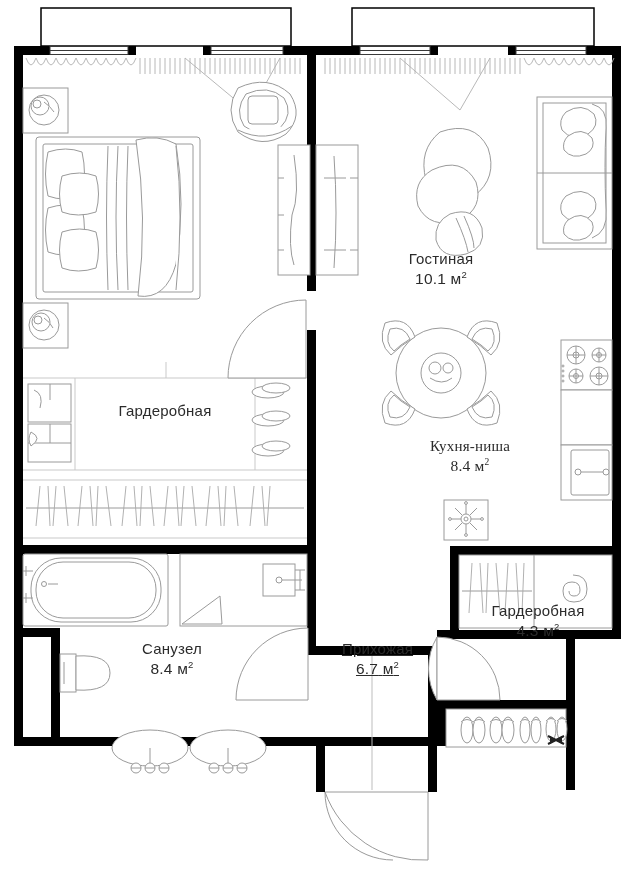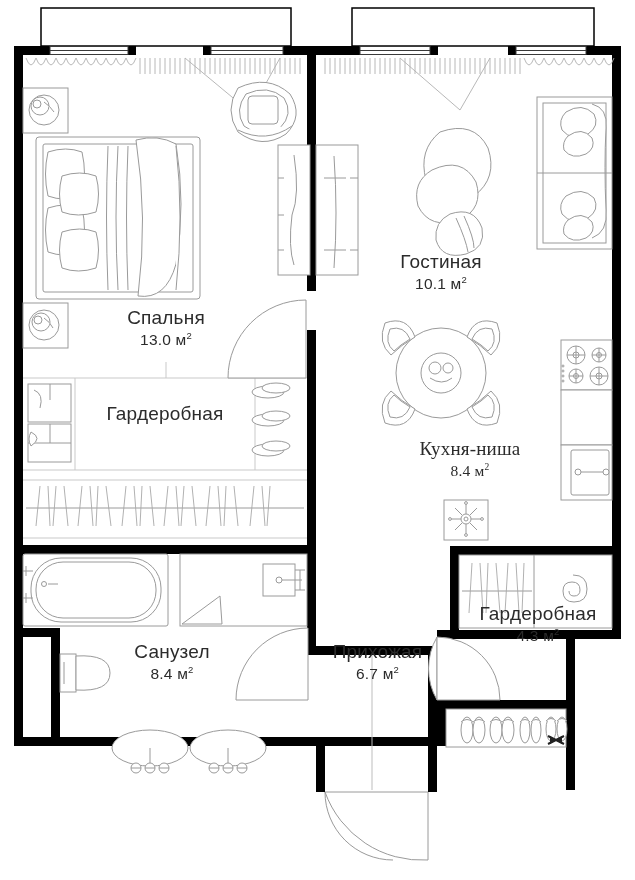--- a/index.html
+++ b/index.html
@@ -1,21 +1,21 @@
 <!DOCTYPE html>
 <html><head>
 <meta charset="utf-8">
 <style>
   html,body{margin:0;padding:0;background:#ffffff;}
   body{font-family:"Liberation Sans",sans-serif;}
   #plan{position:relative;width:635px;height:880px;background:#ffffff;overflow:hidden;}
   #plan svg{position:absolute;left:0;top:0;}
   .lbl{position:absolute;text-align:center;color:#2b2b2b;line-height:1.25;
        font-family:"Liberation Sans",sans-serif;white-space:nowrap;}
-  .lbl .nm{font-size:19px;letter-spacing:.2px;}
+  .lbl .nm{font-size:15px;letter-spacing:.2px;}
   .lbl .ar{font-size:15.5px;letter-spacing:.2px;}
   .lbl .ar sup{font-size:9.5px;vertical-align:super;}
 </style>
 </head>
 <body>
 
 <div id="plan">
 
 <svg width="635" height="880" viewBox="0 0 635 880">
   <defs>
@@ -496,24 +496,20 @@
     <line x1="372" y1="655" x2="372" y2="790" stroke="#bdbdbd"></line>
   </g>
 
   <g stroke="#9a9a9a" stroke-width="1" fill="#ffffff">
     <path d="M325,792 A103,103 0 0 0 428,860 L428,792 Z" fill="#ffffff"></path>
     <path d="M325,792 A68,68 0 0 0 393,860" fill="none"></path>
   </g>
 
 </svg>
 
-<div class="lbl" style="left:86px;top:306px;width:160px;">
-  <div class="nm">Спальня</div>
-  <div class="ar"><span>13.0</span> <span>м</span><sup>2</sup></div>
-</div>
 
 <div class="lbl" style="left:361px;top:250px;width:160px;">
   <div class="nm">Гостиная</div>
   <div class="ar"><span>10.1</span> <span>м</span><sup>2</sup></div>
 </div>
 
 <div class="lbl" style="left:75px;top:402px;width:180px;">
   <div class="nm">Гардеробная</div>
 </div>
 
@@ -525,18 +521,18 @@
 <div class="lbl" style="left:450px;top:602px;width:176px;">
   <div class="nm">Гардеробная</div>
   <div class="ar"><span>4.3</span> <span>м</span><sup>2</sup></div>
 </div>
 
 <div class="lbl" style="left:102px;top:640px;width:140px;">
   <div class="nm">Санузел</div>
   <div class="ar"><span>8.4</span> <span>м</span><sup>2</sup></div>
 </div>
 
-<div class="lbl" style="left:305px;top:640px;width:145px;">
+<div class="lbl" style="left:305px;top:640px;width:145px;text-decoration:underline;">
   <div class="nm">Прихожая</div>
   <div class="ar"><span>6.7</span> <span>м</span><sup>2</sup></div>
 </div>
 
 </div>
 
 </body></html>

